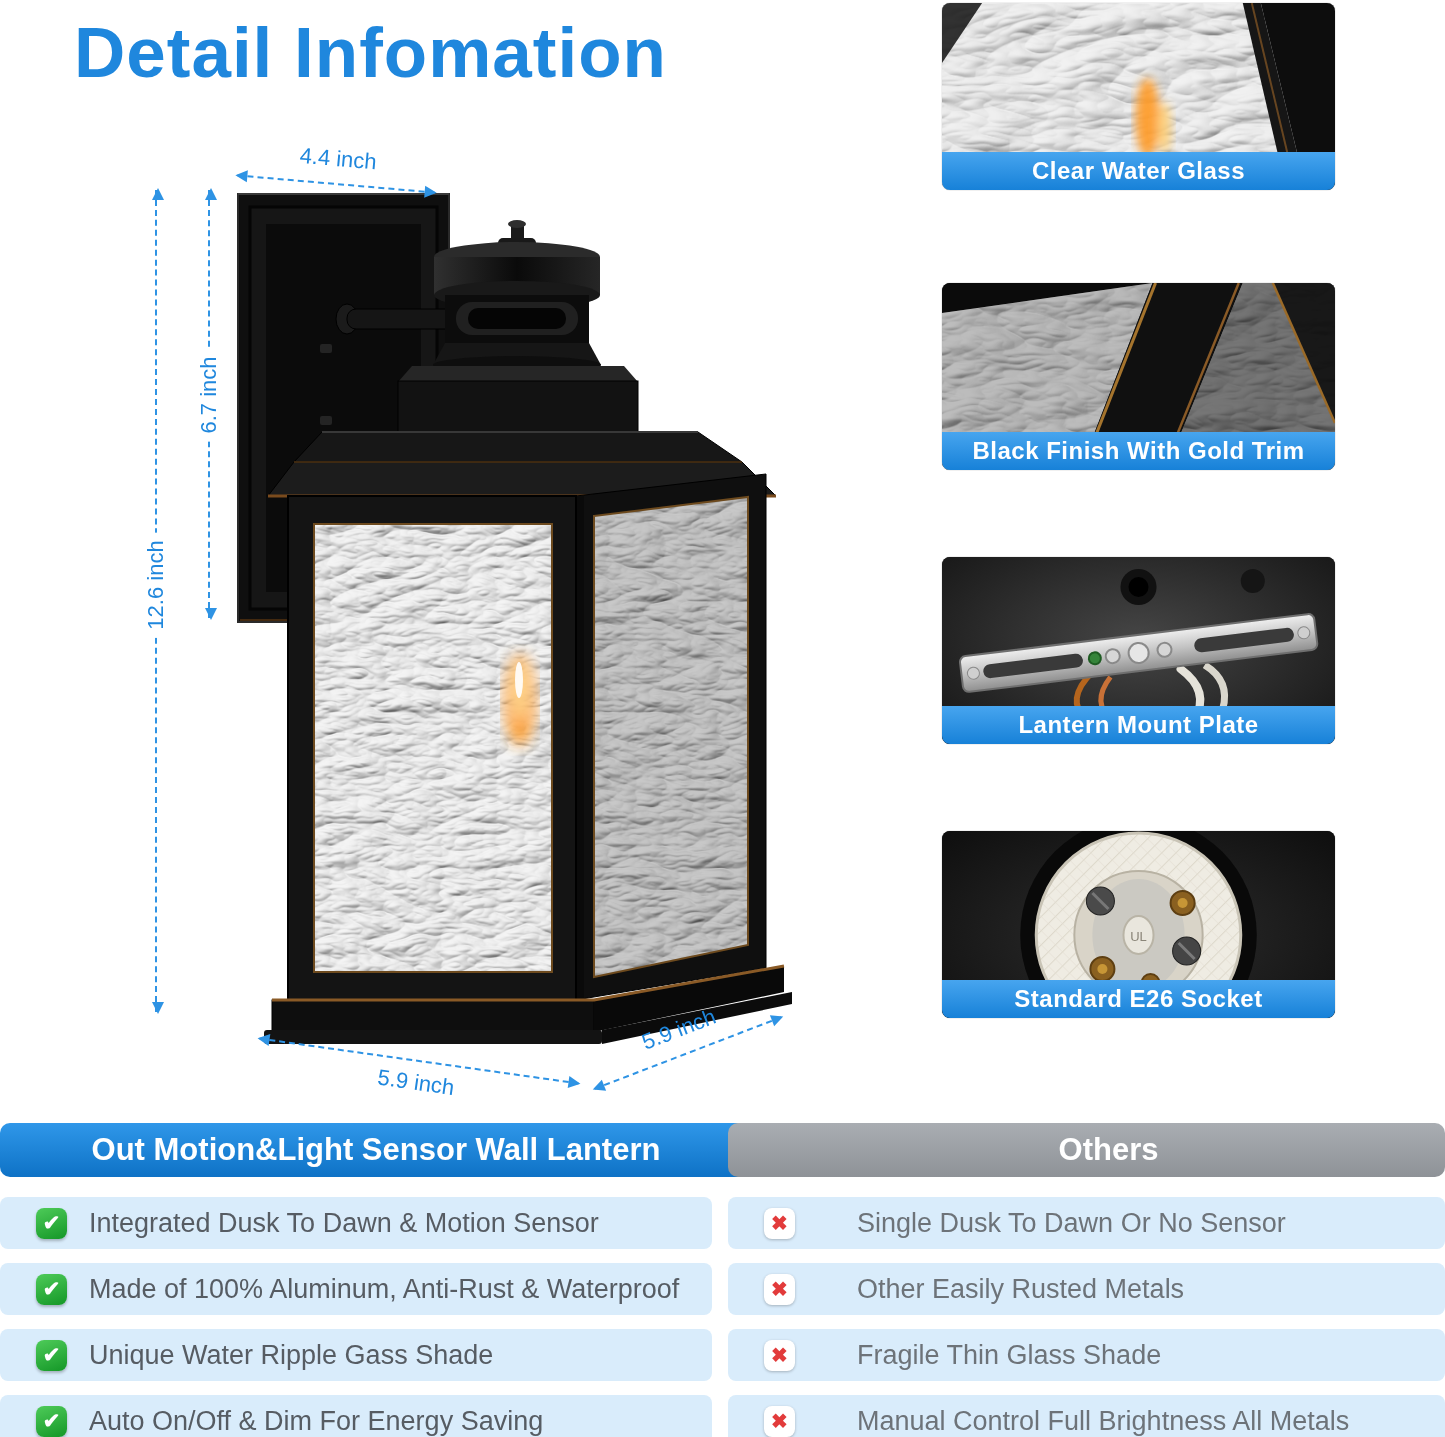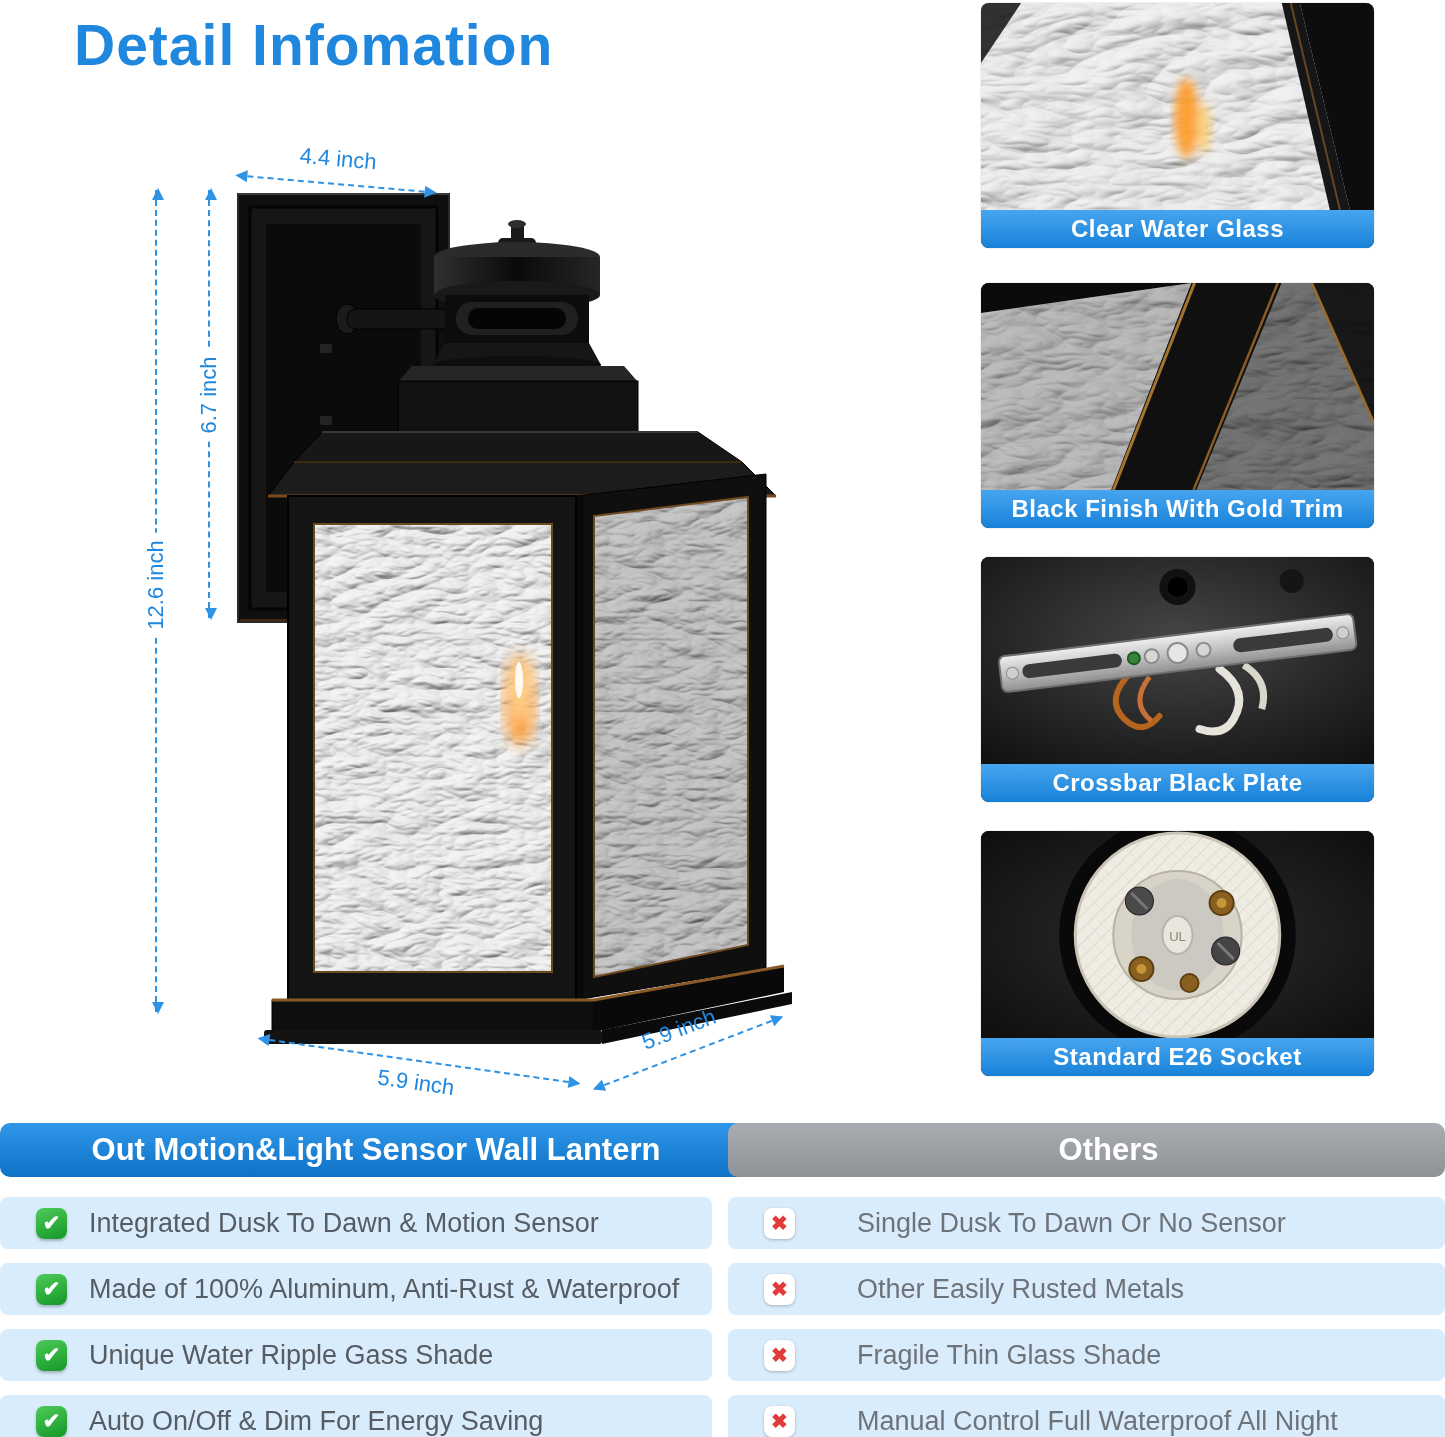--- a/index.html
+++ b/index.html
@@ -1,40 +1,40 @@
 <!DOCTYPE html>
 <html><head>
 <meta charset="utf-8">
 <style>
   *{margin:0;padding:0;box-sizing:border-box;}
   html,body{margin:0;padding:0;}
   body{width:1445px;height:1437px;background:#ffffff;font-family:"Liberation Sans",sans-serif;position:relative;overflow:hidden;}
 
-  .title{position:absolute;left:74px;top:12px;font-size:57px;font-weight:700;color:#1f87dd;letter-spacing:1px;}
+  .title{position:absolute;left:74px;top:12px;font-size:71px;font-weight:700;color:#1f87dd;letter-spacing:1px;}
 
   .lantern-wrap{position:absolute;left:220px;top:180px;width:580px;height:870px;}
 
   
   .dim{position:absolute;color:#1f87dd;font-size:22px;}
   .dim-h{height:2px;}
   .dim-h .dim-line{position:relative;border-top:2px dashed #2e93e4;width:100%;height:0;}
   .arr{position:absolute;width:0;height:0;}
   .dim-h .arr-l{left:-2px;top:-7px;border-top:6px solid transparent;border-bottom:6px solid transparent;border-right:12px solid #2e93e4;}
   .dim-h .arr-r{right:-2px;top:-7px;border-top:6px solid transparent;border-bottom:6px solid transparent;border-left:12px solid #2e93e4;}
   .dim-h .dim-label{position:absolute;left:50%;transform:translateX(-50%);white-space:nowrap;}
   .label-above{top:-37px;}
   .label-below{top:10px;}
   .dim-v{width:2px;}
   .dim-v .dim-vline{position:relative;border-left:2px dashed #2e93e4;height:100%;width:0;}
   .dim-v .arr-u{left:-5px;top:-2px;border-left:6px solid transparent;border-right:6px solid transparent;border-bottom:12px solid #2e93e4;}
   .dim-v .arr-d{left:-5px;bottom:-2px;border-left:6px solid transparent;border-right:6px solid transparent;border-top:12px solid #2e93e4;}
   .dim-v .dim-label{position:absolute;top:48%;left:1px;transform:translate(-50%,-50%) rotate(-90deg);background:#fff;padding:2px 8px;white-space:nowrap;}
 
   
-  .card{position:absolute;left:981px;width:393px;height:245px;border-radius:8px;overflow:hidden;background:#101010;box-shadow:0 0 0 1px rgba(0,0,0,0.06);}
+  .card{position:absolute;left:942px;width:393px;height:187px;border-radius:8px;overflow:hidden;background:#101010;box-shadow:0 0 0 1px rgba(0,0,0,0.06);}
   .card-img{display:block;width:393px;height:207px;}
   .card-banner{position:absolute;left:0;bottom:0;width:100%;height:38px;background:linear-gradient(180deg,#47a5ef,#1781d8);color:#ffffff;font-size:24px;font-weight:700;display:flex;align-items:center;justify-content:center;letter-spacing:0.5px;}
 
   
   .cmp-header{position:absolute;top:1123px;height:54px;border-radius:10px;display:flex;align-items:center;justify-content:center;color:#fff;font-size:31px;font-weight:700;}
   .cmp-header.left{left:0;width:752px;background:linear-gradient(180deg,#2f97e9,#0e72c6);}
   .cmp-header.right{left:728px;width:717px;background:linear-gradient(180deg,#a9adb2,#8e9297);padding-left:44px;}
   .cmp-row{position:absolute;height:52px;background:#d9ecfb;border-radius:8px;display:flex;align-items:center;gap:22px;padding-left:36px;}
   .cmp-row.left{left:0;width:712px;}
   .cmp-row.right{left:728px;width:717px;}
@@ -255,21 +255,21 @@
       <rect x="40" y="89" width="100" height="14" rx="7" fill="#3a3a3a"></rect>
       <rect x="252" y="89" width="100" height="14" rx="7" fill="#3a3a3a"></rect>
       <circle cx="196" cy="96" r="10" fill="#e6e6e6" stroke="#8a8a8a" stroke-width="2"></circle>
       <circle cx="170" cy="96" r="7" fill="#d6d6d6" stroke="#8a8a8a" stroke-width="2"></circle>
       <circle cx="222" cy="96" r="7" fill="#d6d6d6" stroke="#8a8a8a" stroke-width="2"></circle>
       <circle cx="152" cy="96" r="6" fill="#35843a" stroke="#1f5c23" stroke-width="2"></circle>
       <circle cx="30" cy="96" r="6" fill="#cfcfcf" stroke="#8a8a8a"></circle>
       <circle cx="362" cy="96" r="6" fill="#cfcfcf" stroke="#8a8a8a"></circle>
     </g>
   </svg>
-  <div class="card-banner">Crossbar Black Plate</div>
+  <div class="card-banner">Lantern Mount Plate</div>
 </div>
 
 <div class="card" style="top:831px;">
   <svg class="card-img" viewBox="0 0 392 207" preserveAspectRatio="none">
     <defs>
       <pattern id="knurl" width="10" height="10" patternTransform="rotate(45)" patternUnits="userSpaceOnUse">
         <rect width="10" height="10" fill="#efece3"></rect>
         <line x1="0" y1="0" x2="0" y2="10" stroke="#ddd8cb" stroke-width="2"></line>
         <line x1="0" y1="0" x2="10" y2="0" stroke="#e4dfd3" stroke-width="1"></line>
       </pattern>
@@ -325,14 +325,14 @@
 <div class="cmp-row right" style="top:1263px;">
   <span class="icon-x">✖</span>
   <span class="cmp-text">Other Easily Rusted Metals</span>
 </div>
 <div class="cmp-row right" style="top:1329px;">
   <span class="icon-x">✖</span>
   <span class="cmp-text">Fragile Thin Glass Shade</span>
 </div>
 <div class="cmp-row right" style="top:1395px;">
   <span class="icon-x">✖</span>
-  <span class="cmp-text">Manual Control Full Waterproof All Night</span>
+  <span class="cmp-text">Manual Control Full Brightness All Metals</span>
 </div>
 
 </body></html>

